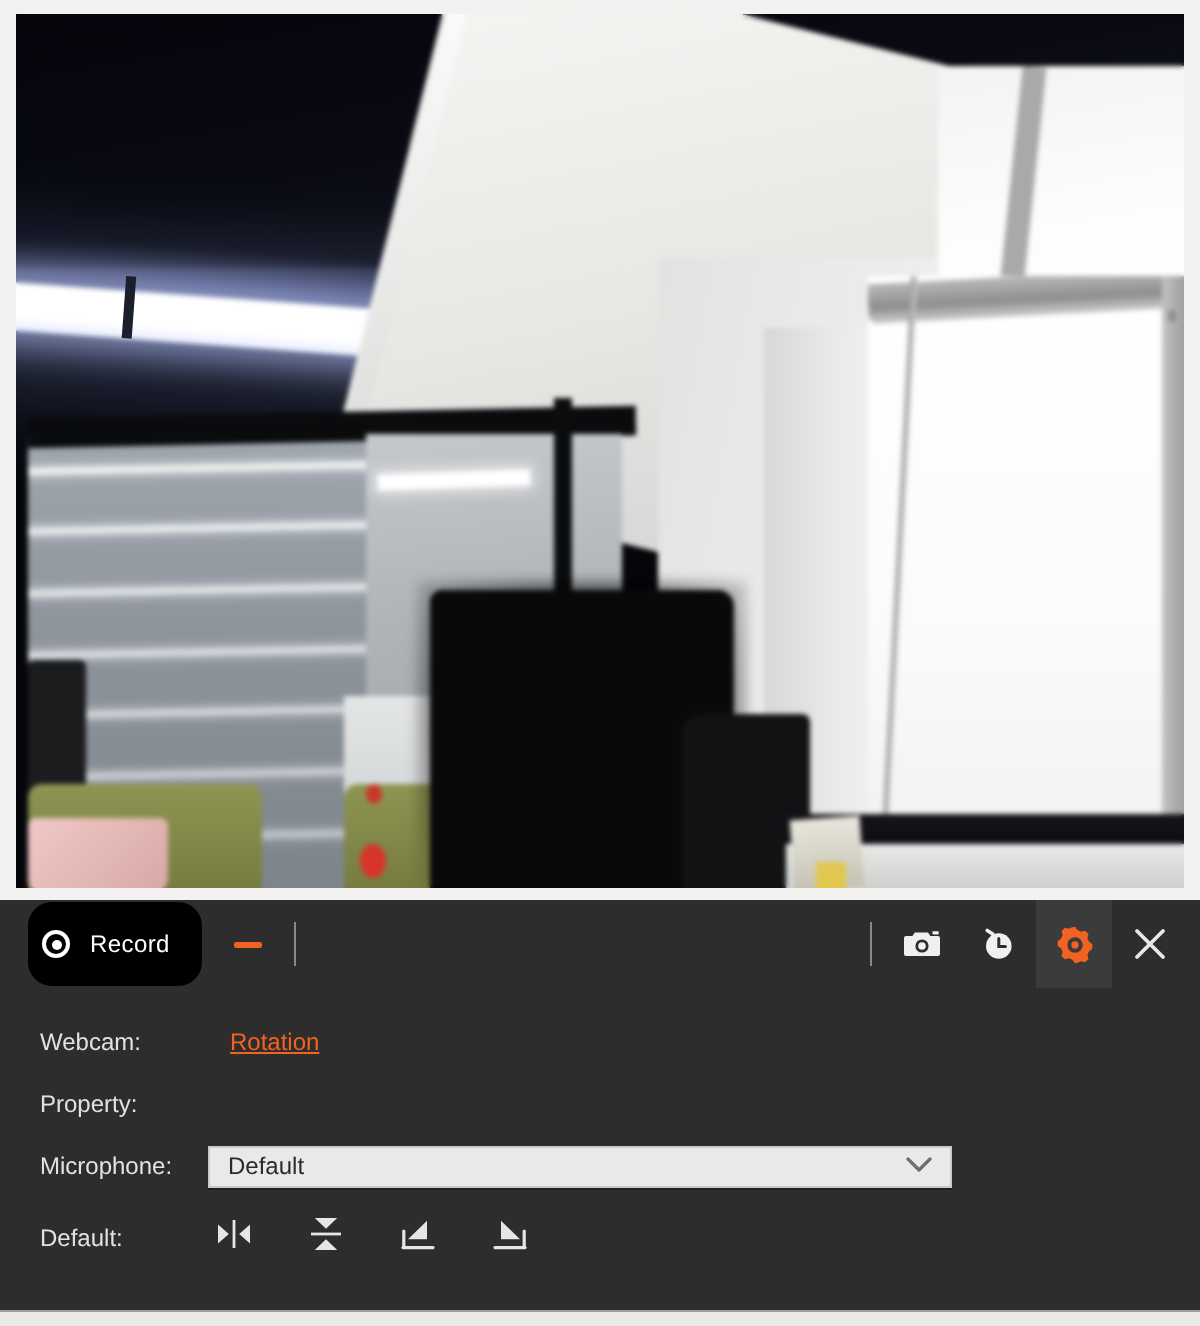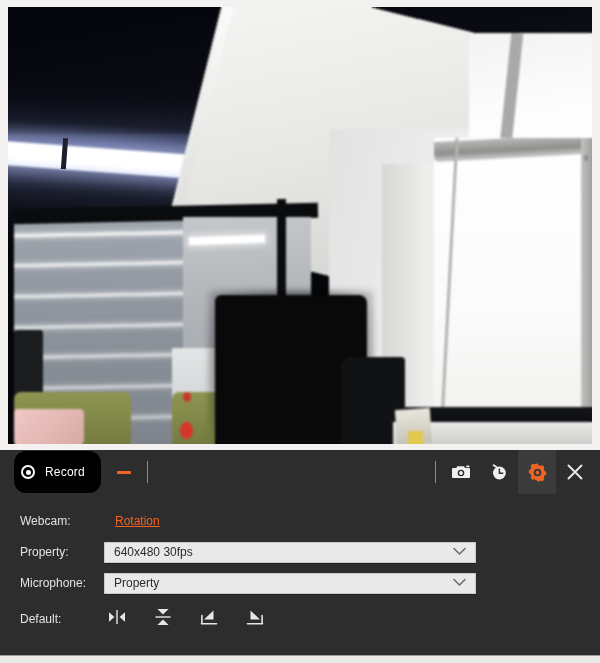--- a/index.html
+++ b/index.html
@@ -631,34 +631,26 @@
 
   <div class="settings">
 
     <div class="row">
       <div class="row-label">Webcam:</div>
       <span class="property-link">Rotation</span>
     </div>
 
     <div class="row">
       <div class="row-label">Property:</div>
-      <div class="select">
-        <span>640x480 30fps</span>
-        <span class="chev">
-          <svg width="13" height="9" viewBox="0 0 13 9">
-              <path d="M1 1.5 L6.5 7 L12 1.5" stroke="#6e6e6e" stroke-width="1.6" fill="none" stroke-linecap="round" stroke-linejoin="round"></path>
-            </svg>
-        </span>
-      </div>
     </div>
 
     <div class="row">
       <div class="row-label">Microphone:</div>
       <div class="select">
-        <span>Property</span>
+        <span>Default</span>
         <span class="chev">
           <svg width="13" height="9" viewBox="0 0 13 9">
               <path d="M1 1.5 L6.5 7 L12 1.5" stroke="#6e6e6e" stroke-width="1.6" fill="none" stroke-linecap="round" stroke-linejoin="round"></path>
             </svg>
         </span>
       </div>
     </div>
 
     <div class="row" style="margin-top:6px;">
       <div class="row-label">Default:</div>

